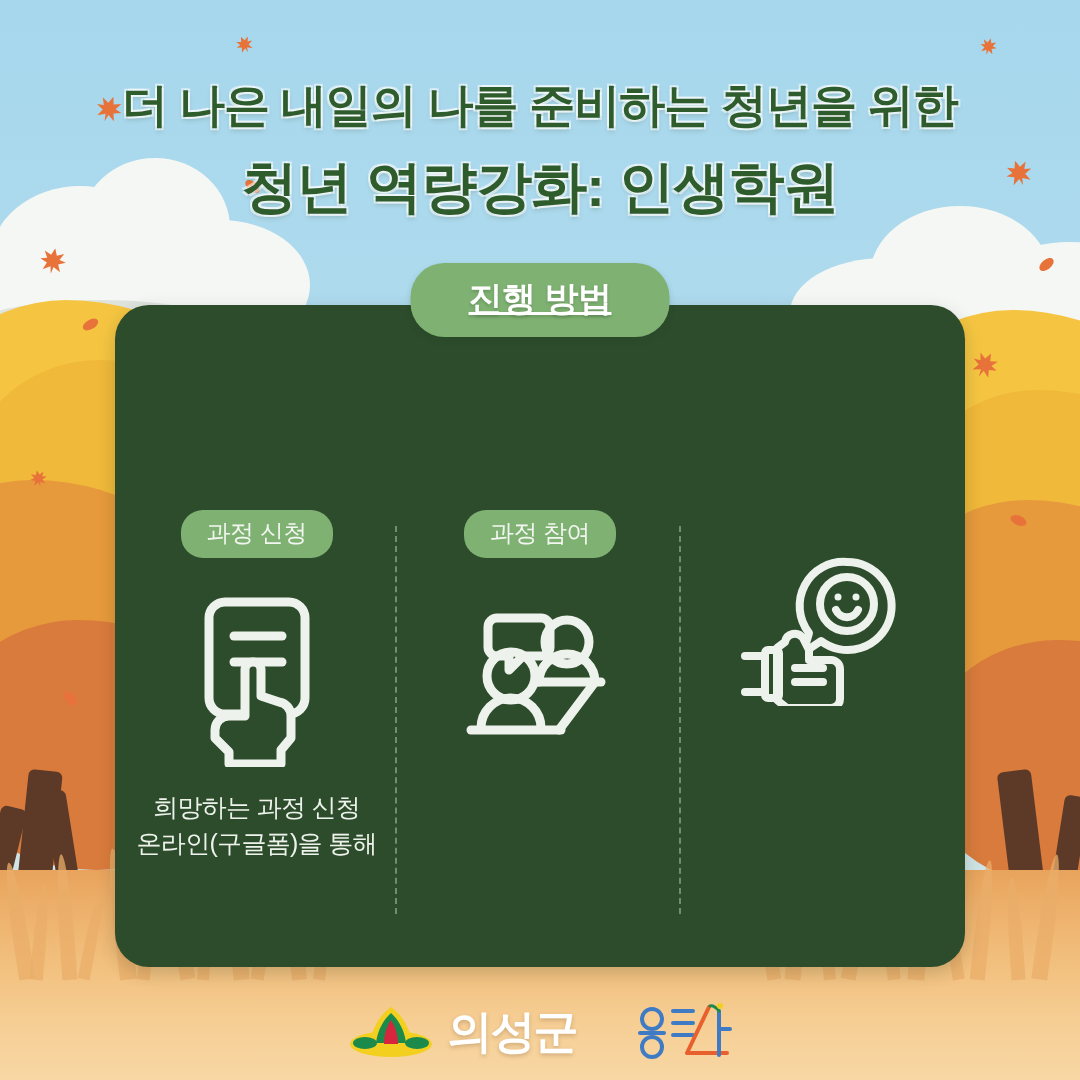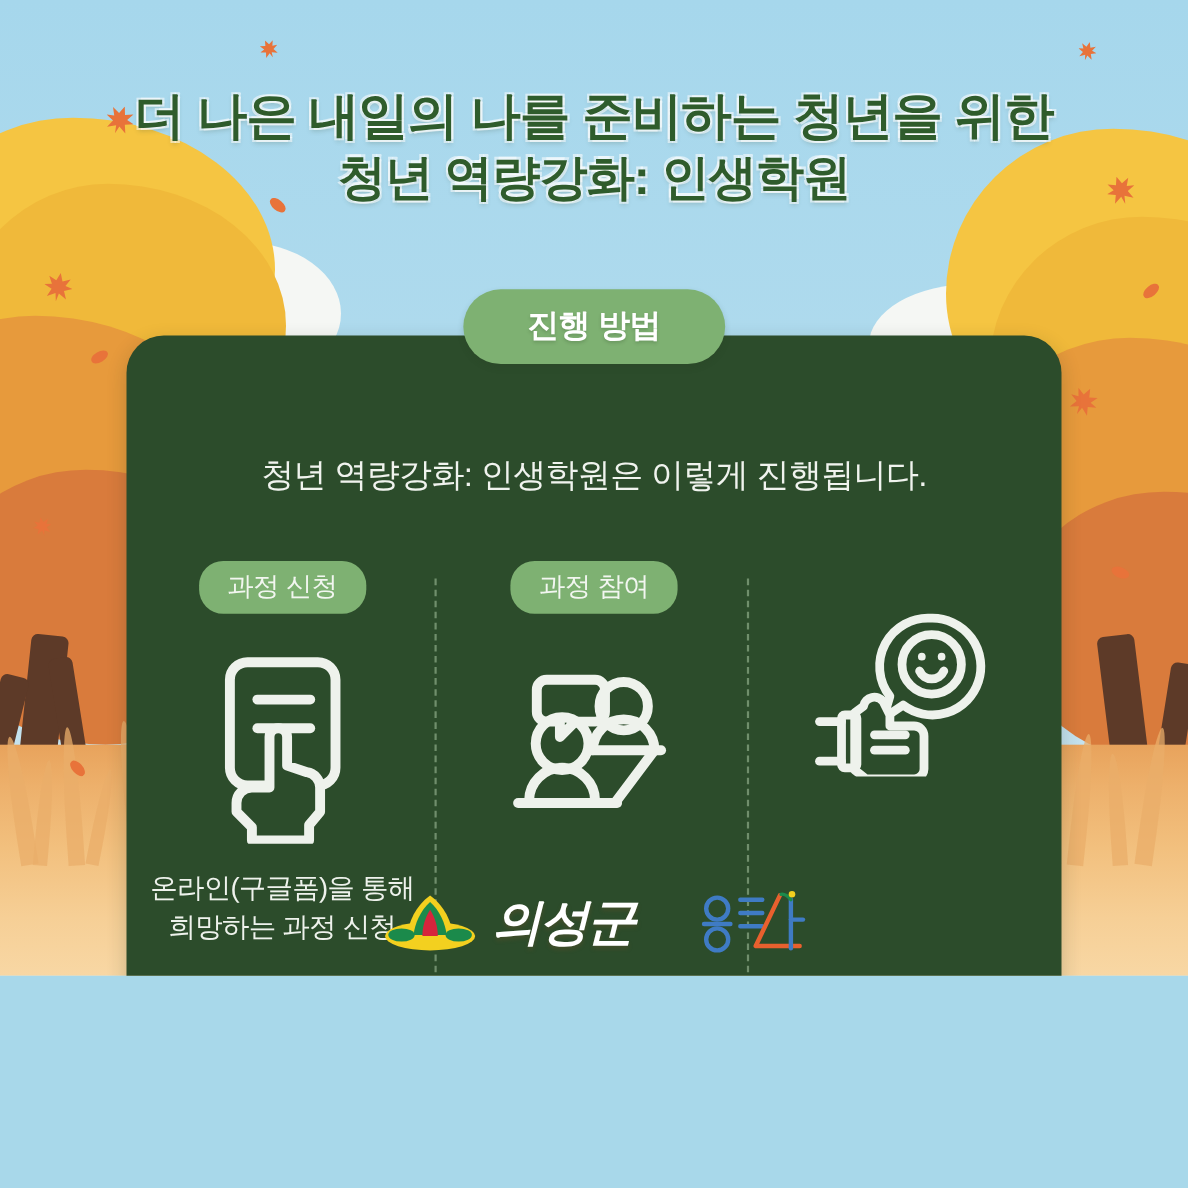--- a/index.html
+++ b/index.html
@@ -4,21 +4,21 @@
 <title>청년 역량강화: 인생학원</title>
 <style>
   * { margin:0; padding:0; box-sizing:border-box; }
   html,body { width:1080px; height:1080px; }
   body {
     font-family:"Liberation Sans", sans-serif;
     background:#a8d8ea;
     overflow:hidden;
     position:relative;
   }
-  .stage { position:absolute; inset:0; width:1080px; height:887px; overflow:hidden; }
+  .stage { position:absolute; inset:0; width:1080px; height:1080px; overflow:hidden; }
 
   
   .sky {
     position:absolute; left:0; top:0; width:1080px; height:1080px;
     background:linear-gradient(#a6d7ec 0%, #b3dcee 45%, #c4e2ee 62%, #cfe4e6 70%);
   }
   .cloud-grp { position:absolute; }
   .cloud-grp .c { position:absolute; background:#f5f7f4; border-radius:50%; }
   .cloud-grp .shade { background:#dfe3de; }
 
@@ -58,34 +58,35 @@
     letter-spacing:-1px;
     line-height:1.18;
     text-shadow:
       -2px -2px 0 rgba(255,255,255,.55),
        2px -2px 0 rgba(255,255,255,.55),
       -2px  2px 0 rgba(255,255,255,.55),
        2px  2px 0 rgba(255,255,255,.55),
        0 3px 5px rgba(60,80,50,.25);
   }
   .title-line.l1 { font-size:46px; }
-  .title-line.l2 { font-size:44px; margin-top:4px; }
+  .title-line.l2 { font-size:56px; margin-top:22px; }
 
   
   .badge {
     position:absolute; left:50%; transform:translateX(-50%);
     top:263px; z-index:8;
     background:#7eb172;
     border-radius:34px;
     padding:13px 58px 15px;
     box-shadow:0 3px 6px rgba(40,60,35,.18);
   }
   .badge span {
-    font-size:29px; font-weight:bold; color:#ffffff; letter-spacing:-.5px;
+    font-size:34px; font-weight:bold; color:#ffffff; letter-spacing:-.5px;
     text-shadow:0 2px 3px rgba(35,60,30,.22);
+    text-decoration:underline;
   }
 
   
   .card {
     position:absolute; left:115px; top:305px;
     width:850px; height:662px;
     background:#2c4c2b;
     border-radius:34px;
     z-index:7;
     box-shadow:0 6px 18px rgba(30,45,25,.2);
@@ -130,21 +131,21 @@
   .caption {
     margin-top:16px;
     text-align:center;
     font-size:25px; line-height:1.42; color:#eef2ec; letter-spacing:-.7px;
   }
 
   
   .footer {
     position:absolute; left:0; bottom:18px; width:1080px;
     display:flex; align-items:center; justify-content:center;
-    gap:18px; z-index:9;font-style:italic;
+    gap:18px; z-index:9;
   }
   .brand { display:flex; align-items:center; gap:14px; }
   .uiseong-text, .center-text {
     font-size:45px; font-weight:bold; color:#ffffff; letter-spacing:-2px;
     text-shadow:0 2px 4px rgba(120,80,40,.3);
   }
   .gap { width:22px; }
 </style>
 </head>
 <body>
@@ -238,42 +239,41 @@
   <div class="title-wrap">
     <div class="title-line l1">더 나은 내일의 나를 준비하는 청년을 위한</div>
     <div class="title-line l2">청년 역량강화: 인생학원</div>
   </div>
 
   <div class="badge">
     <span>진행 방법</span>
   </div>
 
   <div class="card">
-    <div class="lead">청년 역량강화: 인생학원은 이렇게 진행됩니다.</div>
 
     <div class="cols">
       <div class="divider d1"></div>
       <div class="divider d2"></div>
 
       <div class="col">
         <div class="pill">
           <span>과정 신청</span>
         </div>
         <div class="icon-box">
           <svg width="150" height="175" viewBox="0 0 150 175" fill="none" stroke="#eef2ec" stroke-width="9" stroke-linecap="round" stroke-linejoin="round">
             <rect x="27" y="10" width="96" height="112" rx="16"></rect>
             <line x1="52" y1="44" x2="100" y2="44"></line>
             <line x1="52" y1="70" x2="100" y2="70"></line>
             <path d="M63 78 v46 h-16 a14 14 0 0 0 -14 14 v8 l14 14 v12 h52 v-14 l10 -12 v-22
                      a14 14 0 0 0 -12 -14 l-18 -6 v-26 a8 8 0 0 0 -16 0 z" fill="#2c4c2b"></path>
           </svg>
         </div>
         <div class="caption">
+          <div>희망하는 과정 신청</div>
           <div>온라인(구글폼)을 통해</div>
-          <div>희망하는 과정 신청</div>
         </div>
       </div>
 
       <div class="col">
         <div class="pill">
           <span>과정 참여</span>
         </div>
         <div class="icon-box">
           <svg width="170" height="150" viewBox="0 0 170 150" fill="none" stroke="#eef2ec" stroke-width="9" stroke-linecap="round" stroke-linejoin="round">
             <path d="M42 14 h44 a9 9 0 0 1 9 9 v20 a9 9 0 0 1 -9 9 h-18 l-14 14 v-14 h-12

